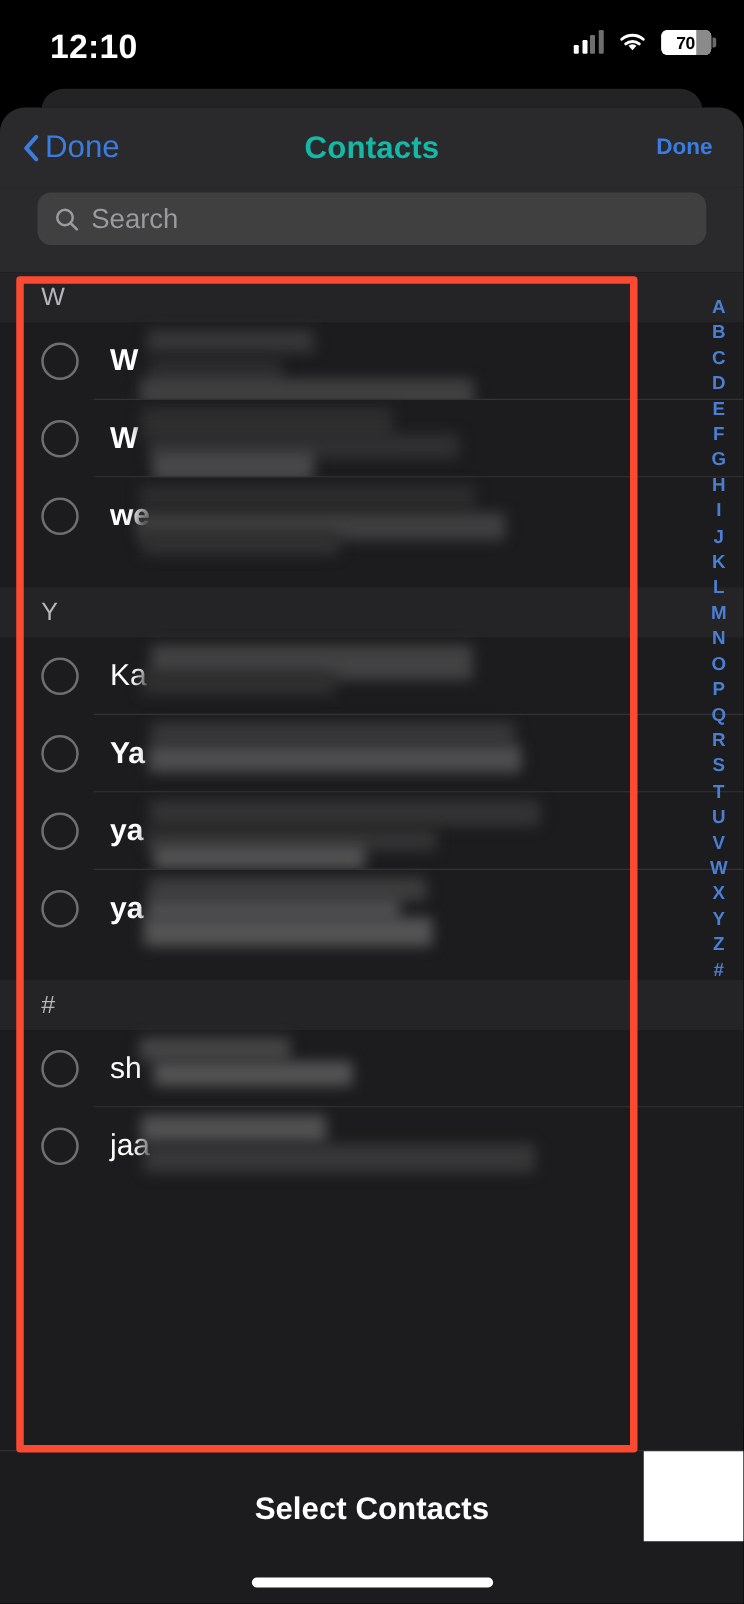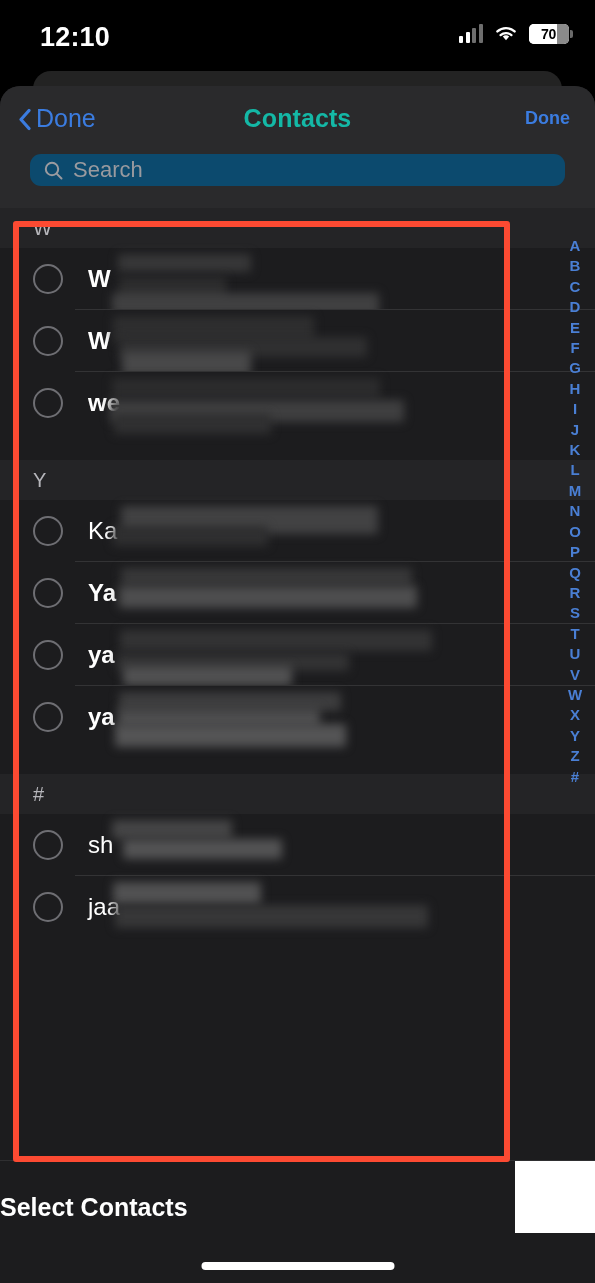--- a/index.html
+++ b/index.html
@@ -101,22 +101,22 @@
     color:#3b7ce0; font-size:18px; font-weight:600;
     cursor:pointer;
   }
 
   
   #searchwrap {
     background:#2a2a2c;
     padding:4px 30px 22px 30px;
   }
   #searchbar {
-    height:32px; border-radius:11px;
-    background:#0c4a6e;
+    height:42px; border-radius:11px;
+    background:#404040;
     display:flex; align-items:center; gap:10px;
     padding:0 14px;
     cursor:text;
   }
   #searchbar .mag { width:19px; height:19px; flex:none; }
   #search-placeholder {
     color:#9a9a9f; font-size:22px;
   }
 
   
@@ -190,21 +190,21 @@
     z-index:20;
   }
 
   
   #footer {
     position:absolute; left:0; bottom:0; width:595px; height:123px;
     background:#1c1c1e;
     border-top:1px solid #2f2f31;
   }
   #footer-label {
-    position:absolute; top:32px; width:100%; text-align:left;
+    position:absolute; top:32px; width:100%; text-align:center;
     color:#fff; font-size:25px; font-weight:600;
   }
   #white-block {
     position:absolute; right:0; top:0; width:80px; height:72px;
     background:#fff;
   }
   #home-indicator {
     position:absolute; left:50%; transform:translateX(-50%);
     bottom:13px; width:193px; height:8px;
     border-radius:4px; background:#fff;

